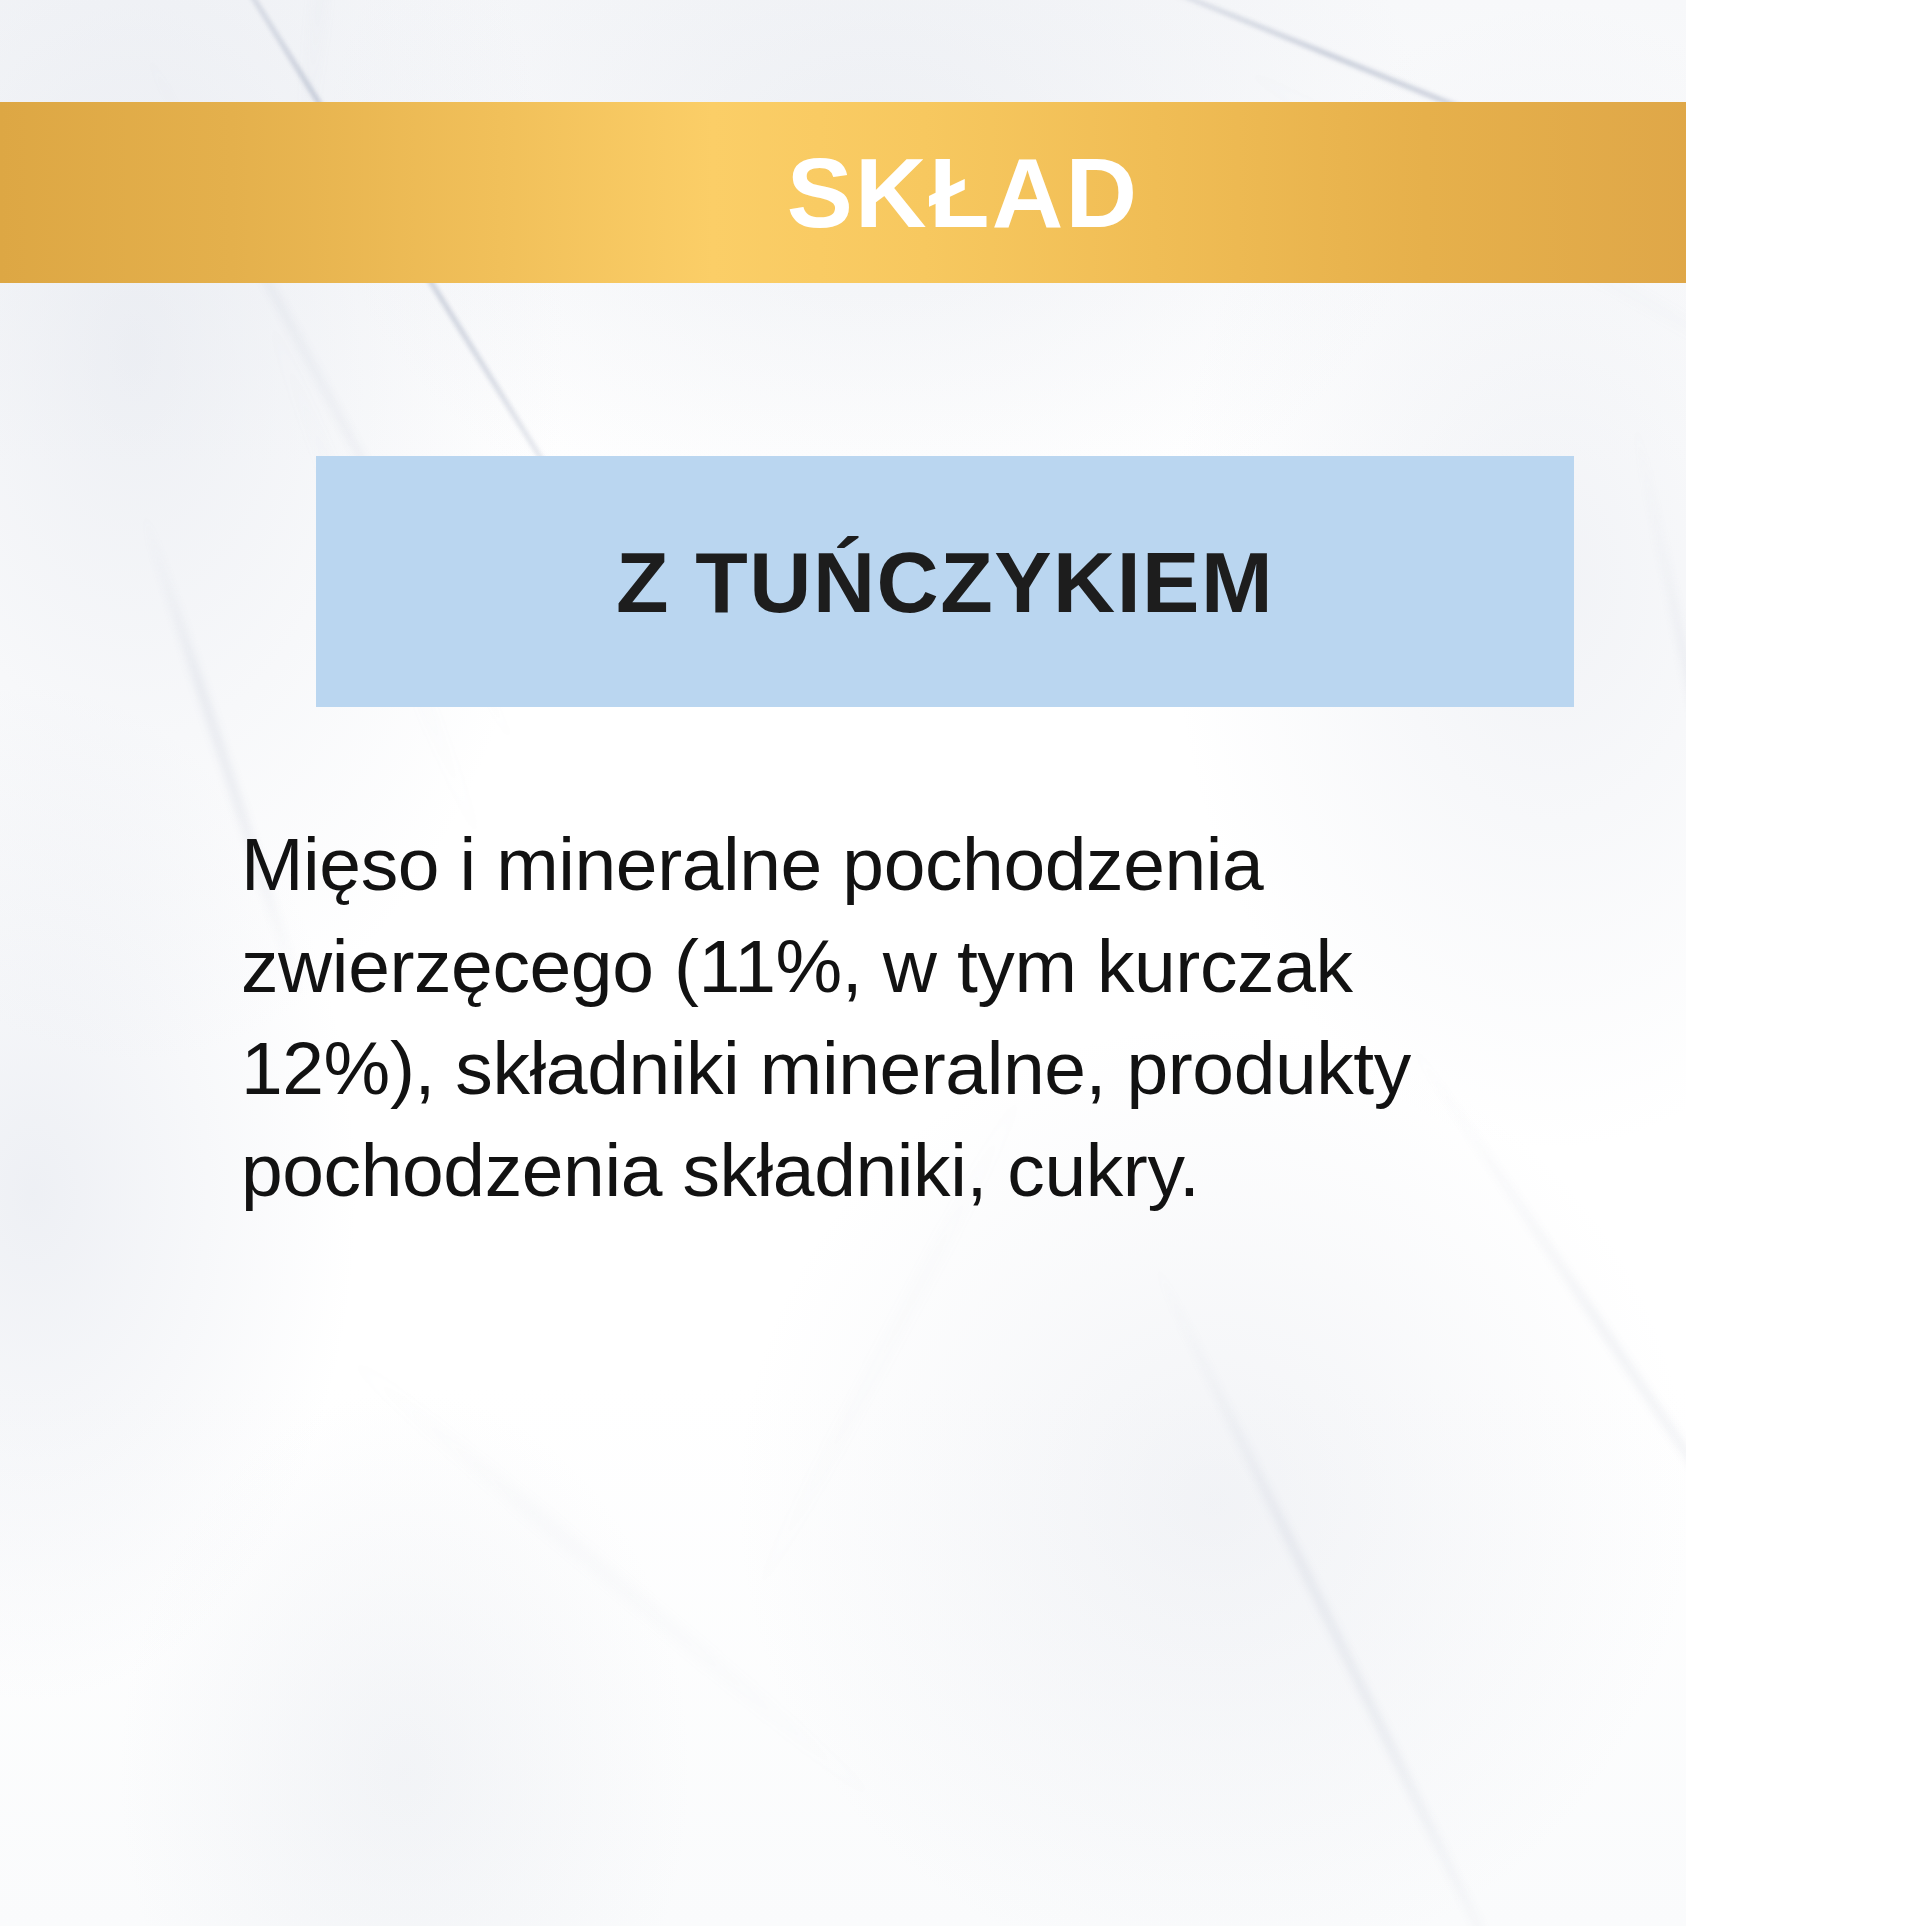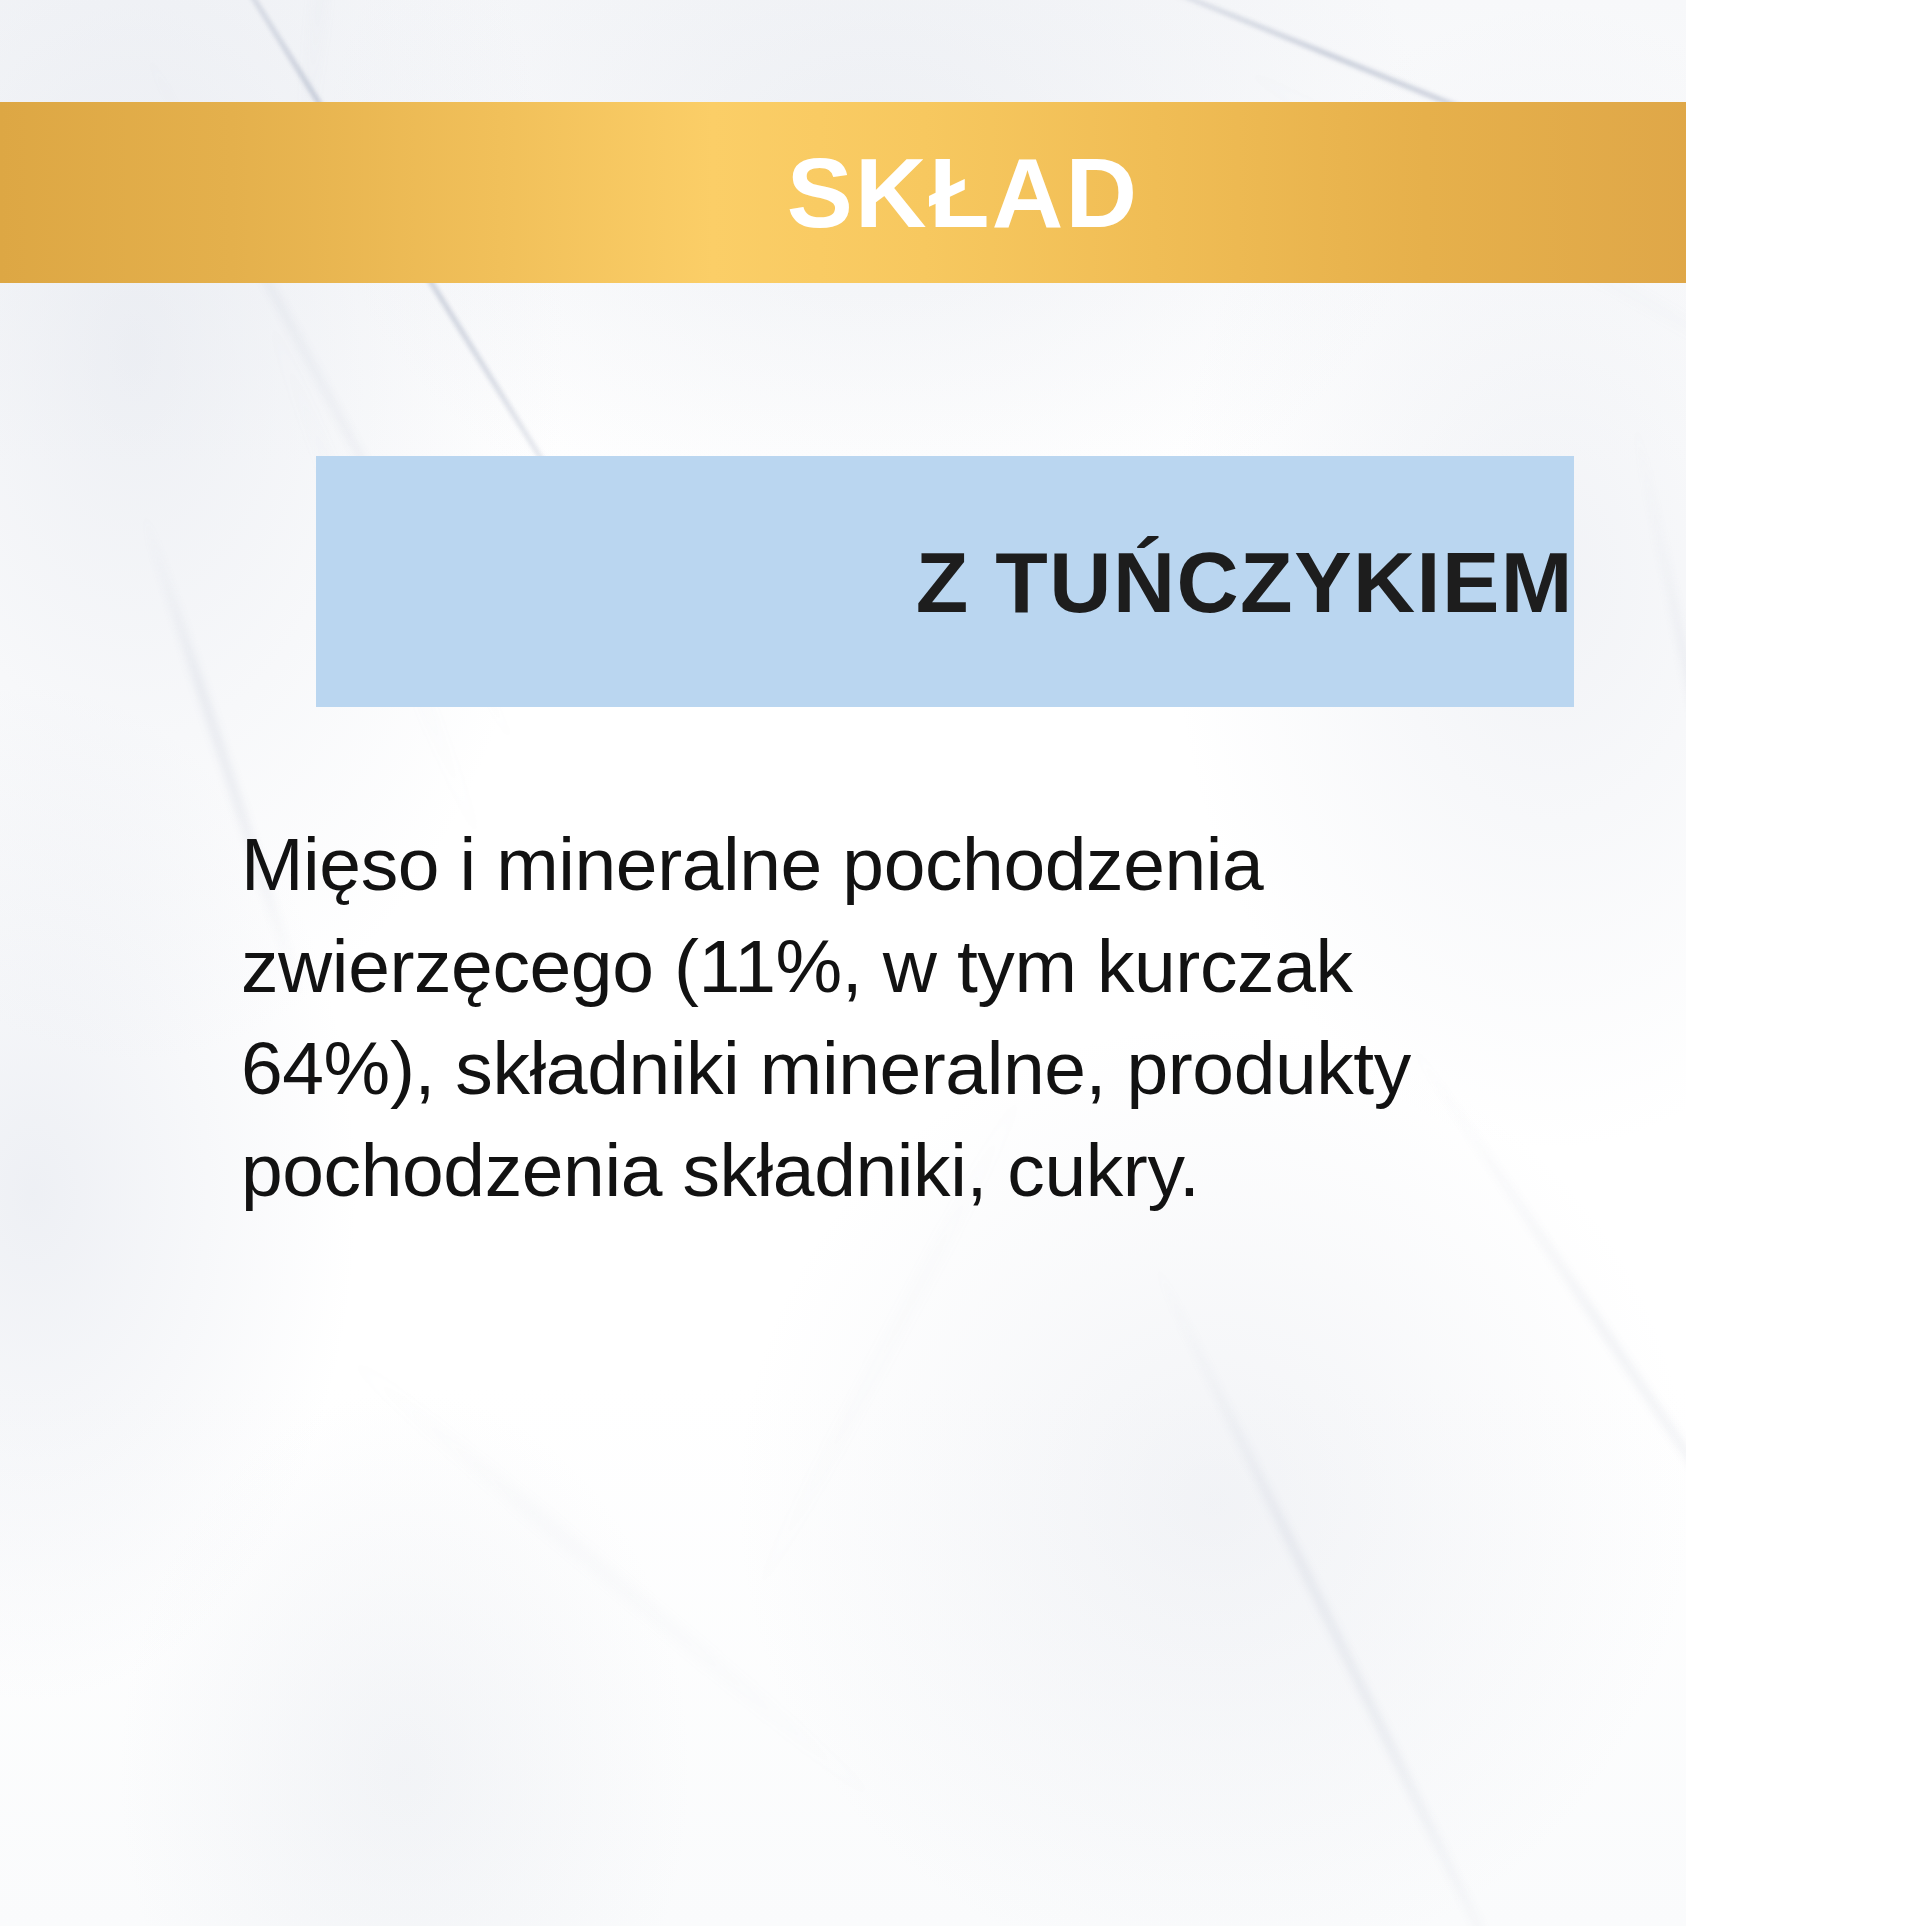--- a/index.html
+++ b/index.html
@@ -100,21 +100,21 @@
   
   .variant-box {
     position: absolute;
     left: 316px;
     top: 456px;
     width: 1258px;
     height: 251px;
     background: #bad6f0;
     display: flex;
     align-items: center;
-    justify-content: flex-end;
+    justify-content: center;
   }
 
   .variant-title {
     color: #1d1d1d;
     font-size: 86px;
     font-weight: 700;
     letter-spacing: 1.5px;
     line-height: 1;
     white-space: nowrap;
     font-family: "Liberation Sans", "DejaVu Sans", sans-serif;
@@ -164,18 +164,18 @@
     <div class="header-title">SKŁAD</div>
   </div>
 
   <div class="variant-box">
     <div class="variant-title">Z TUŃCZYKIEM</div>
   </div>
 
   <div class="ingredients">
     <div class="ingredients-line">Mięso i mineralne pochodzenia</div>
     <div class="ingredients-line">zwierzęcego (11%, w tym kurczak</div>
-    <div class="ingredients-line">64%), składniki mineralne, produkty</div>
+    <div class="ingredients-line">12%), składniki mineralne, produkty</div>
     <div class="ingredients-line">pochodzenia składniki, cukry.</div>
   </div>
 
 </div>
 
 
 </body></html>

